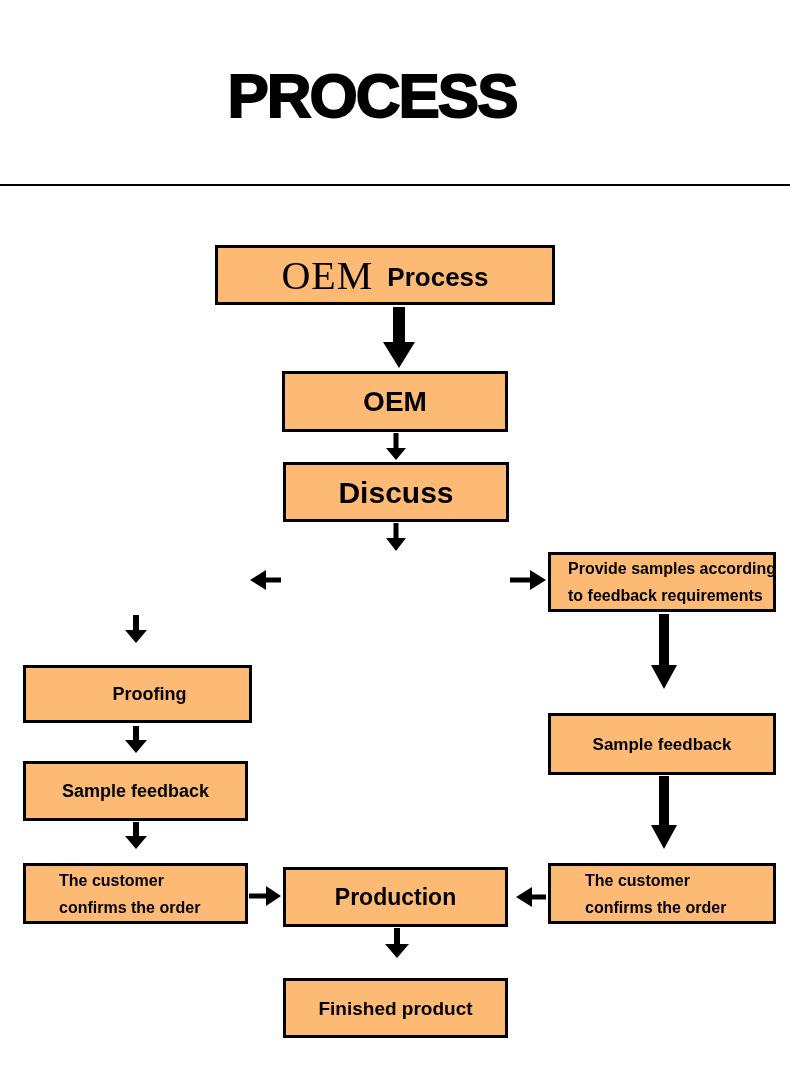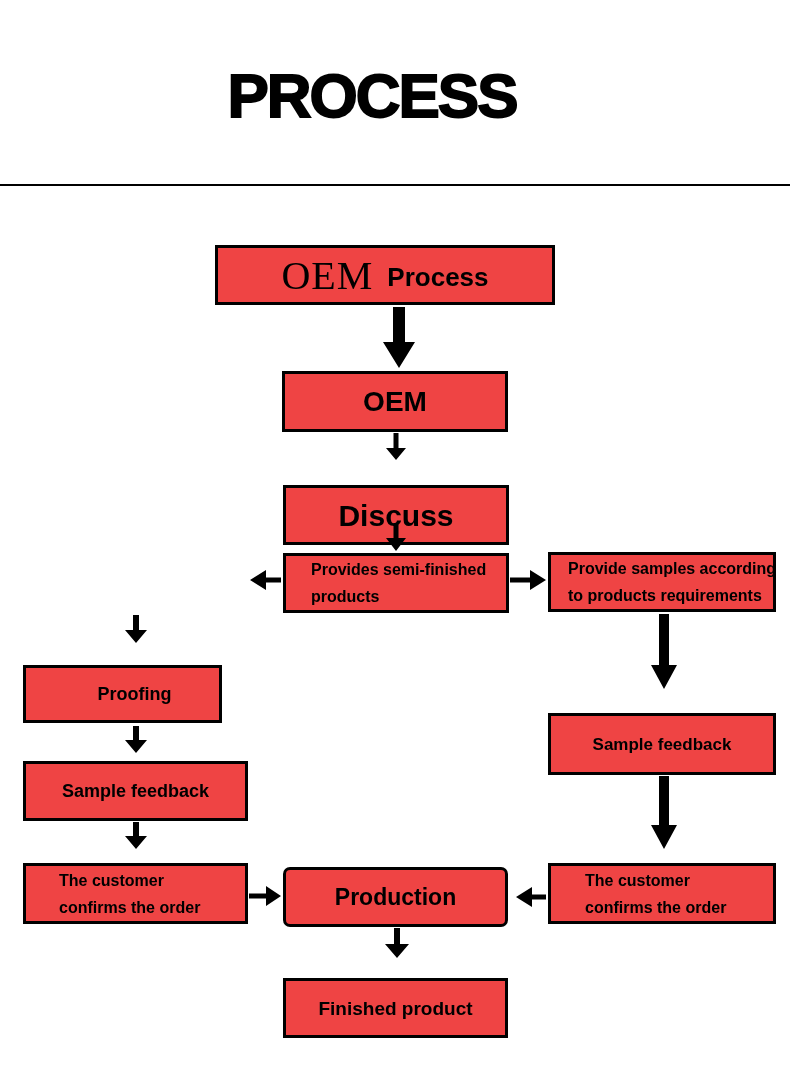--- a/index.html
+++ b/index.html
@@ -26,29 +26,29 @@
   .divider {
     position: absolute;
     left: 0; top: 184px;
     width: 790px; height: 0;
     border-top: 2px solid #000;
   }
   .node {
     position: absolute;
     box-sizing: border-box;
     border: 3px solid #000;
-    background: #ef4444;
+    background: #fdba74;
     display: flex;
     flex-direction: column;
     justify-content: center;
   }
   .node.center { align-items: center; text-align: center; }
   .node .line { font-weight: bold; white-space: nowrap; line-height: 27px; }
   .big   { font-size: 28px; font-weight: bold; }
-  .mid   { font-size: 23px; font-weight: bold; border-radius: 7px; }
+  .mid   { font-size: 23px; font-weight: bold; }
   .small { font-size: 16px; font-weight: bold; }
   .smallish { font-size: 17px; font-weight: bold; }
   .serif-brand {
     font-family: "Liberation Serif", serif;
     font-size: 40px;
     font-weight: 400;
     letter-spacing: 1px;
   }
   .header-suffix { font-size: 26px; font-weight: bold; margin-left: 14px; padding-top: 4px; }
   .header-row { flex-direction: row; align-items: center; justify-content: center; }
@@ -70,46 +70,42 @@
 
   <div class="node header-row" style="left:215px; top:245px; width:340px; height:60px;">
     <span class="serif-brand">OEM</span>
     <span class="header-suffix">Process</span>
   </div>
 
   <div class="node center big" style="left:282px; top:371px; width:226px; height:61px;">
     <span class="line">OEM</span>
   </div>
 
-  <div class="node center" style="left:283px; top:462px; width:226px; height:60px; font-size:30px;margin-top:23px;">
+  <div class="node center" style="left:283px; top:462px; width:226px; height:60px; font-size:30px;">
     <span class="line">Discuss</span>
   </div>
 
-  <div class="node small" style="left:283px; top:553px; width:226px; height:60px; padding-left:25px;">
-    <span class="line">Provides semi-finished</span>
-    <span class="line">products</span>
-  </div>
 
 
-  <div class="node center" style="left:23px; top:665px; width:199px; height:58px; font-size:18px;padding-left:24px;">
+  <div class="node center" style="left:23px; top:665px; width:229px; height:58px; font-size:18px;padding-left:24px;">
     <span class="line">Proofing</span>
   </div>
 
   <div class="node center" style="left:23px; top:761px; width:225px; height:60px; font-size:18px;">
     <span class="line">Sample feedback</span>
   </div>
 
   <div class="node small" style="left:23px; top:863px; width:225px; height:61px; padding-left:33px;">
     <span class="line">The customer</span>
     <span class="line">confirms the order</span>
   </div>
 
   <div class="node small" style="left:548px; top:552px; width:228px; height:60px; padding-left:17px;">
     <span class="line">Provide samples according</span>
-    <span class="line">to products requirements</span>
+    <span class="line">to feedback requirements</span>
   </div>
 
   <div class="node center smallish" style="left:548px; top:713px; width:228px; height:62px;">
     <span class="line">Sample feedback</span>
   </div>
 
   <div class="node small" style="left:548px; top:863px; width:228px; height:61px; padding-left:34px;">
     <span class="line">The customer</span>
     <span class="line">confirms the order</span>
   </div>

